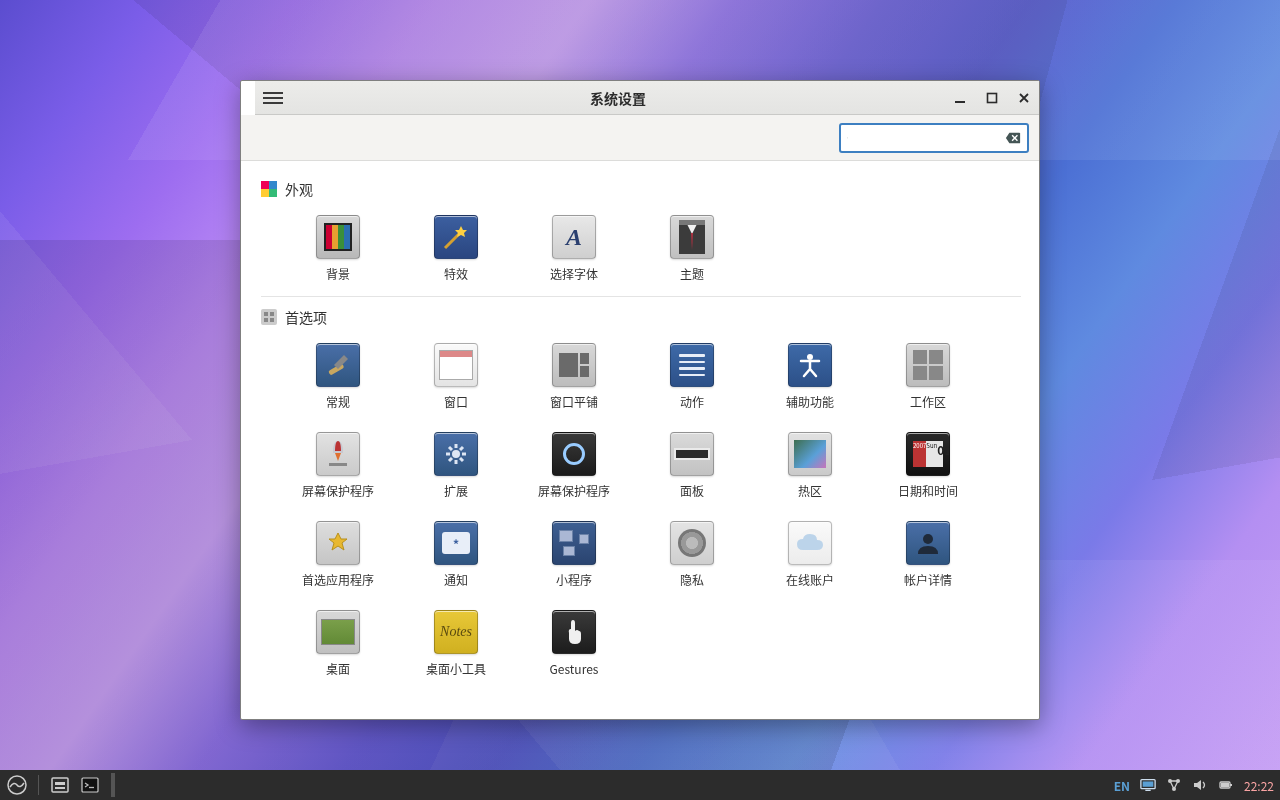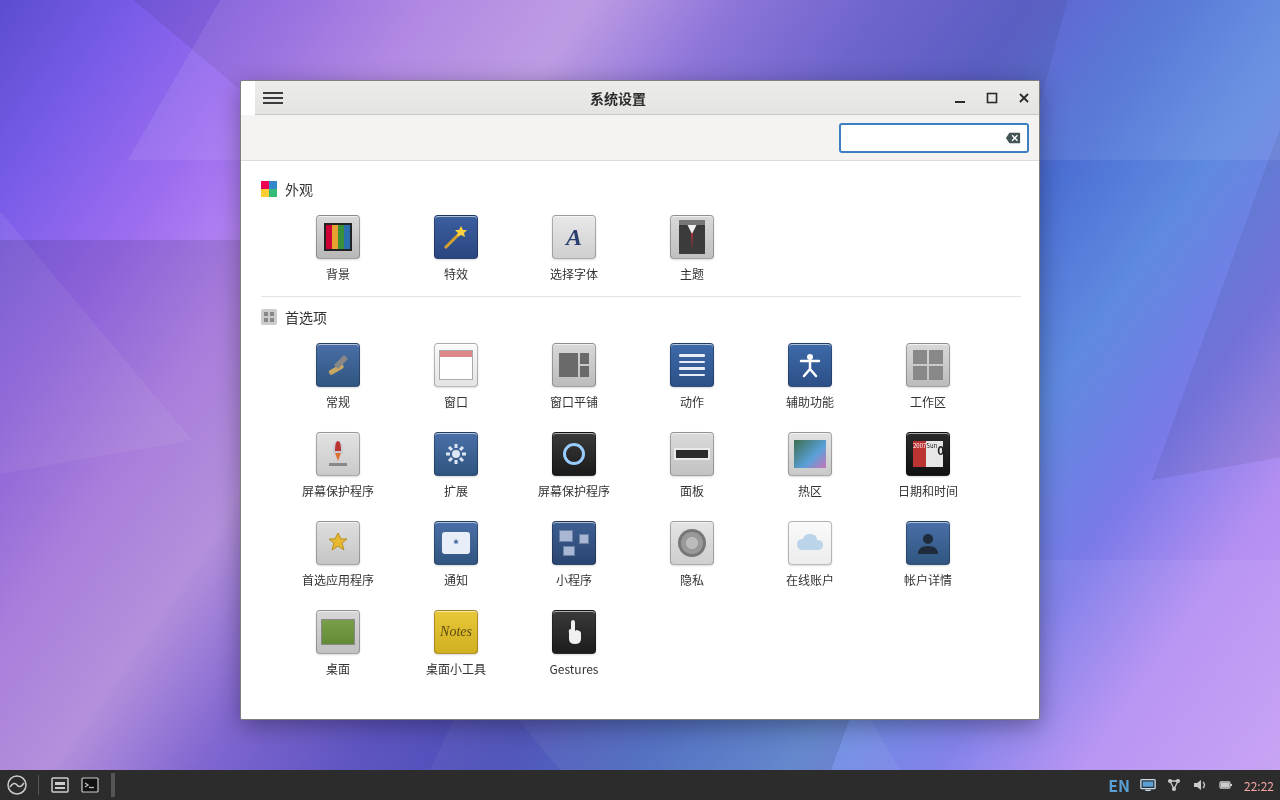--- a/index.html
+++ b/index.html
@@ -142,21 +142,21 @@
 }
 .taskbar .tb-left { display:flex; align-items:center; gap:8px; }
 .taskbar .tb-left .tb-ico { width:22px; height:22px; display:flex; align-items:center; justify-content:center; cursor:pointer; }
 .taskbar .tb-left .tb-ico svg { width:20px; height:20px; }
 .taskbar .tb-sep { width:1px; height:20px; background:#555; margin:0 2px; }
 .taskbar .tb-divider { width:4px; height:24px; background:#555; margin:0 4px 0 2px; }
 .taskbar .tb-spacer { flex:1; }
 .taskbar .tb-right { display:flex; align-items:center; gap:10px; }
 .taskbar .tb-right .tray { display:flex; align-items:center; justify-content:center; cursor:pointer; }
 .taskbar .tb-right .tray svg { width:16px; height:16px; }
-.taskbar .lang { color:#5a9fd4; font-weight:600; font-size:16px; }
+.taskbar .lang { color:#5a9fd4; font-weight:600; font-size:12px; }
 .taskbar .clock { color:#fca5a5; font-size:12px; }
 </style>
 </head>
 <body>
 
 <div class="desktop">
 
   <div class="window">
     <div class="titlebar">
       <div class="hamburger">

